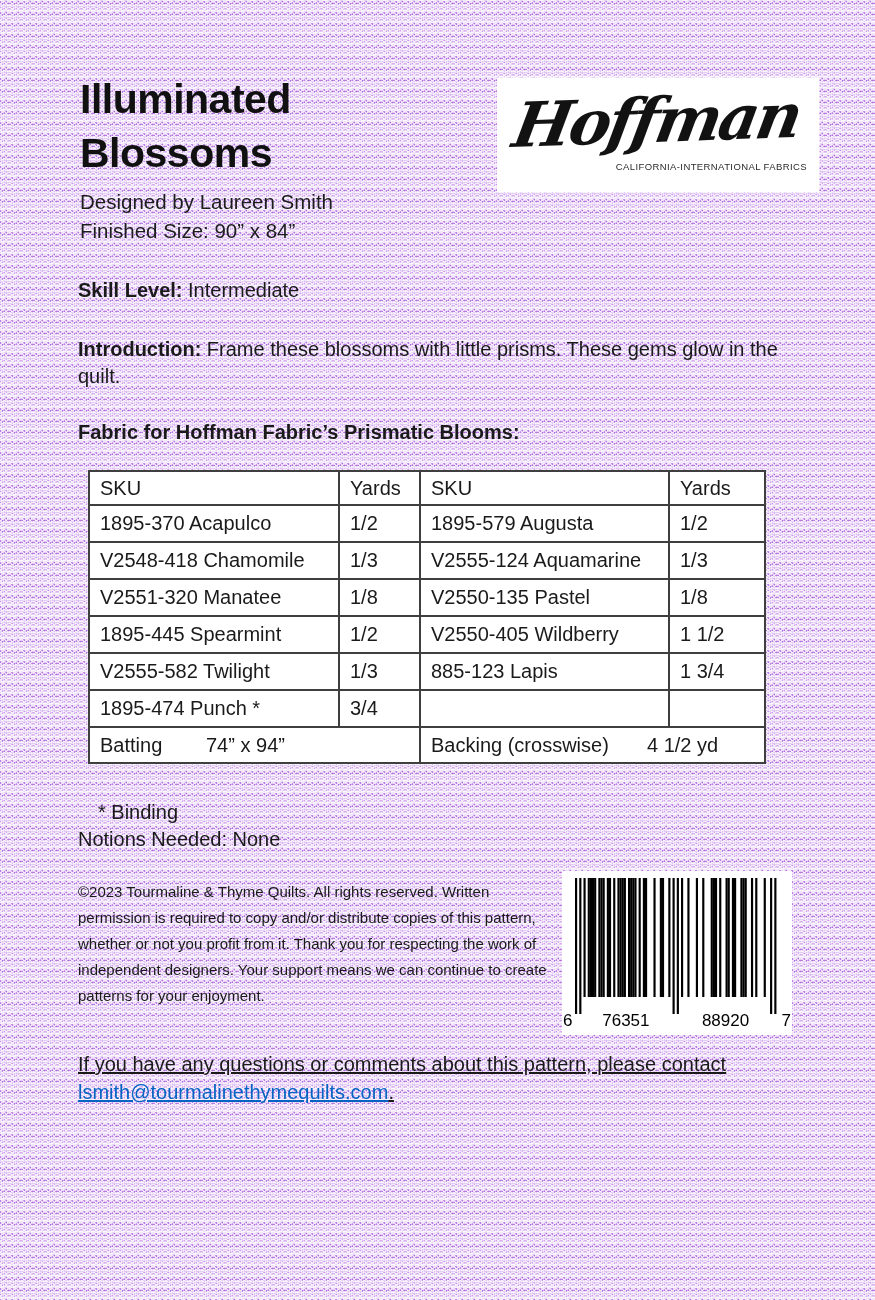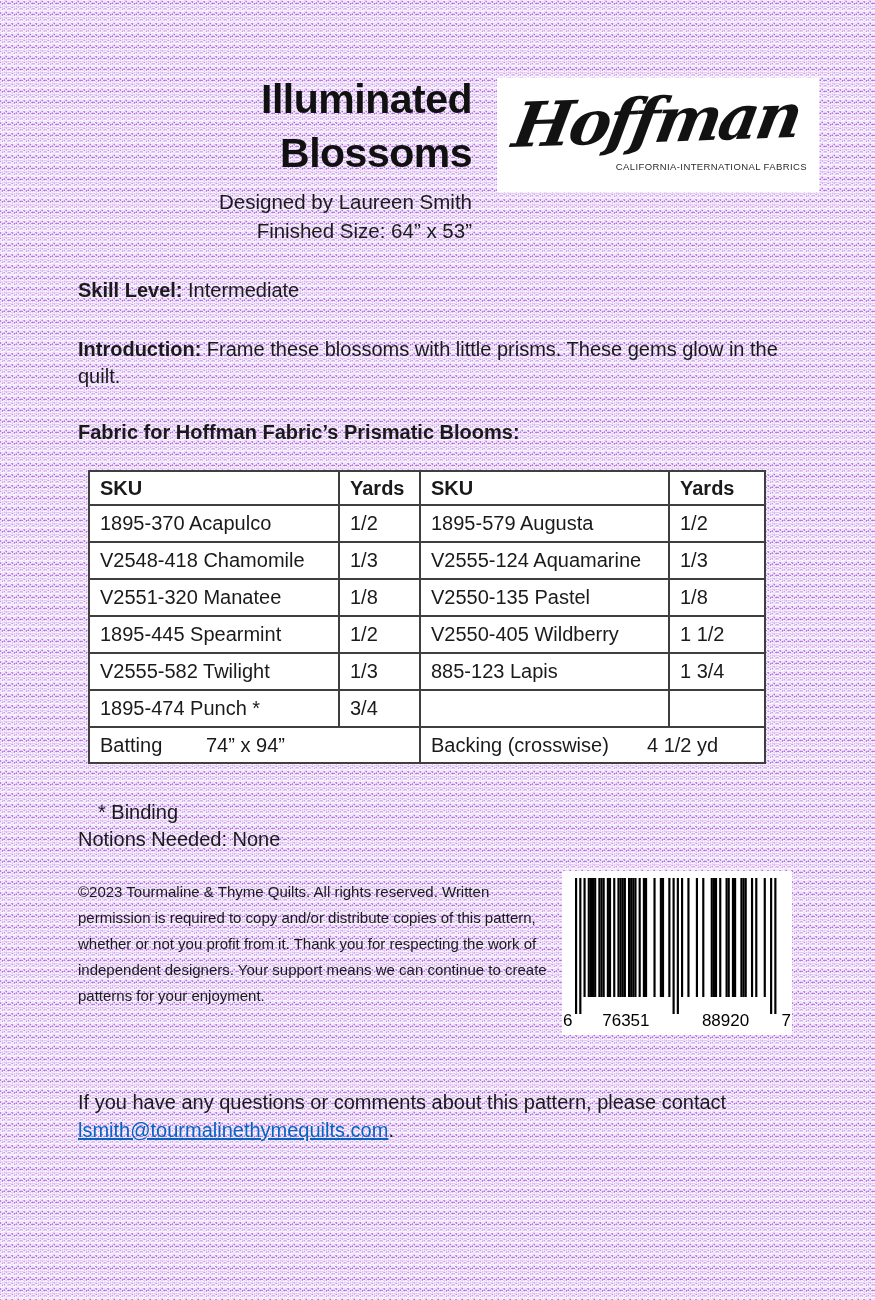--- a/index.html
+++ b/index.html
@@ -7,21 +7,21 @@
   body {
     width: 875px; height: 1300px; margin: 0;
     font-family: "Liberation Sans", sans-serif;
     color: #1a1a1a;
   }
   .page { position: relative; width: 875px; height: 1300px; overflow: hidden; }
   .bg { position: absolute; left: 0; top: 0; z-index: 0; }
   .layer { position: absolute; z-index: 1; }
 
   
-  .title-block { left: 80px; top: 72px; width: 392px; text-align: right; }
+  .title-block { left: 80px; top: 72px; width: 392px; text-align: left; }
   .title-line { font-size: 41px; font-weight: bold; line-height: 54px; letter-spacing: -0.5px; color: #111; }
   .subtitle { font-size: 20.5px; line-height: 29px; color: #1c1c1c; }
   .subtitle.first { margin-top: 7px; }
 
   
   .logo-box { left: 497px; top: 78px; width: 322px; height: 114px; background: #ffffff; }
   .logo-name {
     position: absolute; left: 18px; top: 6px;
     font-family: "DejaVu Serif", serif; font-style: italic; font-weight: bold;
     font-size: 62px; letter-spacing: -3px; color: #121212;
@@ -42,37 +42,37 @@
   .fabric-table-wrap { left: 88px; top: 470px; }
   table { border-collapse: collapse; background: #ffffff; table-layout: fixed; width: 676px; }
   col.c1 { width: 250px; } col.c2 { width: 81px; } col.c3 { width: 249px; } col.c4 { width: 96px; }
   th, td {
     border: 2px solid #3f3f3f; font-size: 20px; text-align: left;
     padding: 2px 10px; vertical-align: middle; white-space: nowrap; overflow: hidden;
   }
   thead tr { height: 34px; }
   tbody tr { height: 37px; }
   tfoot tr { height: 36px; }
-  th { font-weight: bold; margin-top: 28px; }
+  th { font-weight: normal; margin-top: 28px; }
   .gap-label { display: inline-block; }
   .batting-label { width: 106px; }
   .backing-label { width: 216px; }
 
   .note-binding { left: 78px; top: 801px; font-size: 20px; padding-left: 20px; }
   .note-notions { left: 78px; top: 828px; font-size: 20px; }
 
   .copyright { left: 78px; top: 879px; width: 482px; font-size: 15px; line-height: 26px; }
 
   
   .barcode-box { left: 562px; top: 871px; width: 230px; height: 164px; background: #ffffff; }
   .barcode-box svg { display: block; }
   .barcode-box rect { fill: #000; }
   .barcode-box text { fill: #000; }
 
-  .contact { left: 78px; top: 1088px; width: 740px; font-size: 20px; line-height: 28px; }
+  .contact { left: 78px; top: 1050px; width: 740px; font-size: 20px; line-height: 28px; text-decoration: underline; }
   .email-link { color: #0563c1; text-decoration: underline; cursor: pointer; }
 </style>
 </head>
 <body>
 
 <div class="page">
 
   <svg class="bg" width="875" height="1300" aria-hidden="true">
     <defs>
       <pattern id="zz" width="12" height="11" patternUnits="userSpaceOnUse">
@@ -84,21 +84,21 @@
       </pattern>
     </defs>
     <rect width="875" height="1300" fill="#fefcff"></rect>
     <rect width="875" height="1300" fill="url(#zz)"></rect>
   </svg>
 
   <div class="layer title-block">
     <div class="title-line">Illuminated</div>
     <div class="title-line">Blossoms</div>
     <div class="subtitle first">Designed by Laureen Smith</div>
-    <div class="subtitle">Finished Size: 64” x 53”</div>
+    <div class="subtitle">Finished Size: 90” x 84”</div>
   </div>
 
   <div class="layer logo-box">
     <div class="logo-name">Hoffman</div>
     <div class="logo-tagline">CALIFORNIA-INTERNATIONAL FABRICS</div>
   </div>
 
   <div class="layer intro"><span class="bold">Introduction:</span><span> Frame these blossoms with little prisms. These gems glow in the quilt.</span></div>
 
   <div class="layer skill"><span class="bold">Skill Level:</span><span> Intermediate</span></div>

